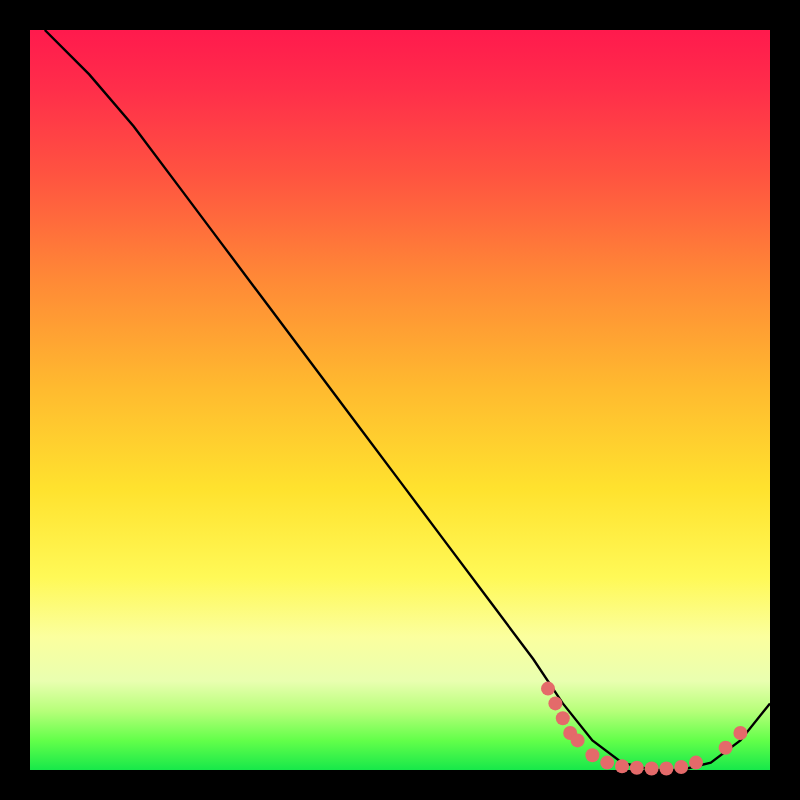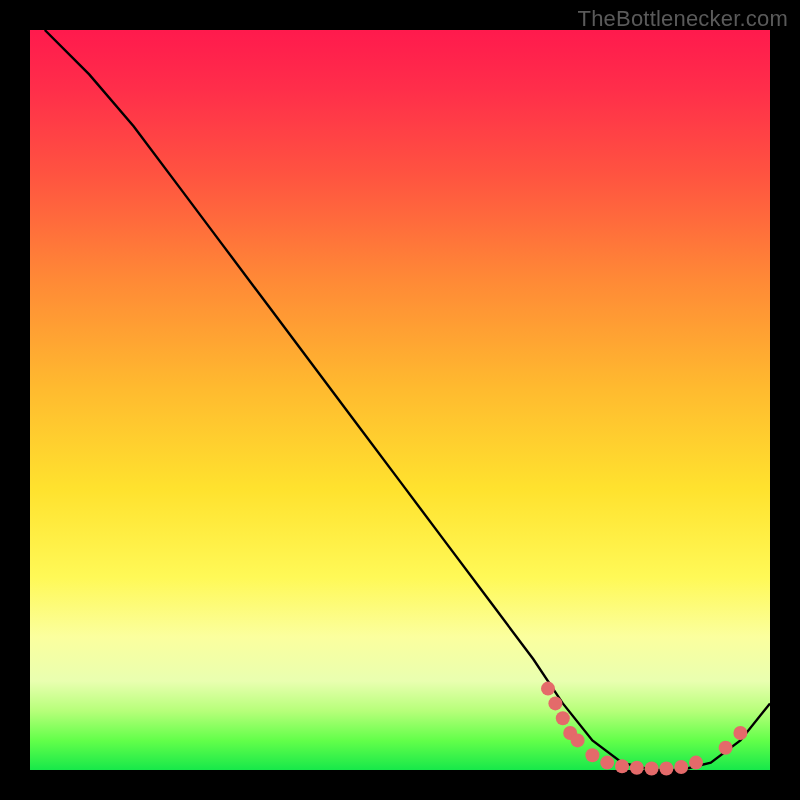--- a/index.html
+++ b/index.html
@@ -76,14 +76,13 @@
           <circle cx="606.8" cy="737.8" r="7" fill="#e46a6a"></circle>
           <circle cx="621.6" cy="738.5" r="7" fill="#e46a6a"></circle>
           <circle cx="636.4" cy="738.5" r="7" fill="#e46a6a"></circle>
           <circle cx="651.2" cy="737.0" r="7" fill="#e46a6a"></circle>
           <circle cx="666.0" cy="732.6" r="7" fill="#e46a6a"></circle>
           <circle cx="695.6" cy="717.8" r="7" fill="#e46a6a"></circle>
           <circle cx="710.4" cy="703.0" r="7" fill="#e46a6a"></circle>
         </g>
     </svg>
   </div>
-  <div class="attribution">TheBottlenecker.com</div>
 </div>
 
 </body></html>

